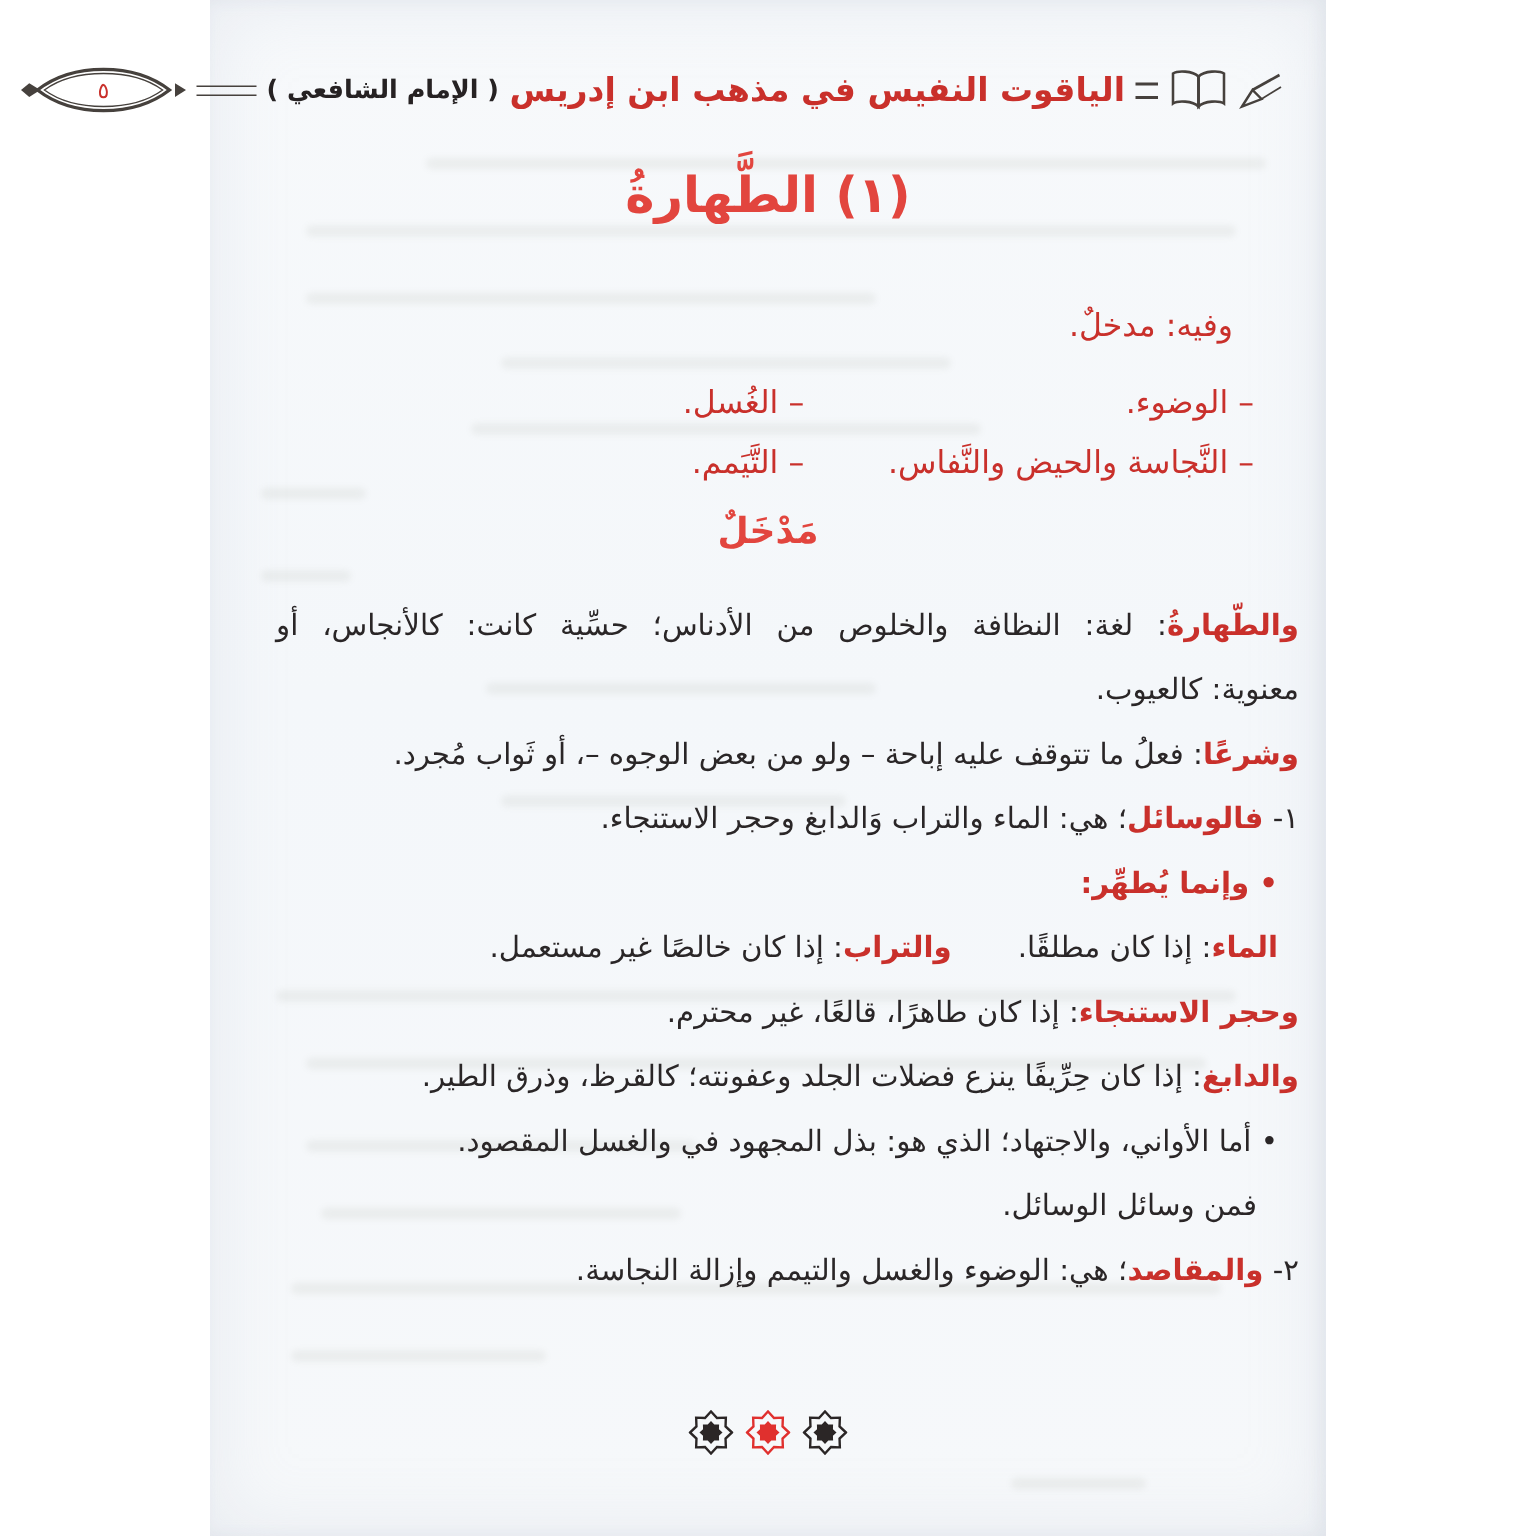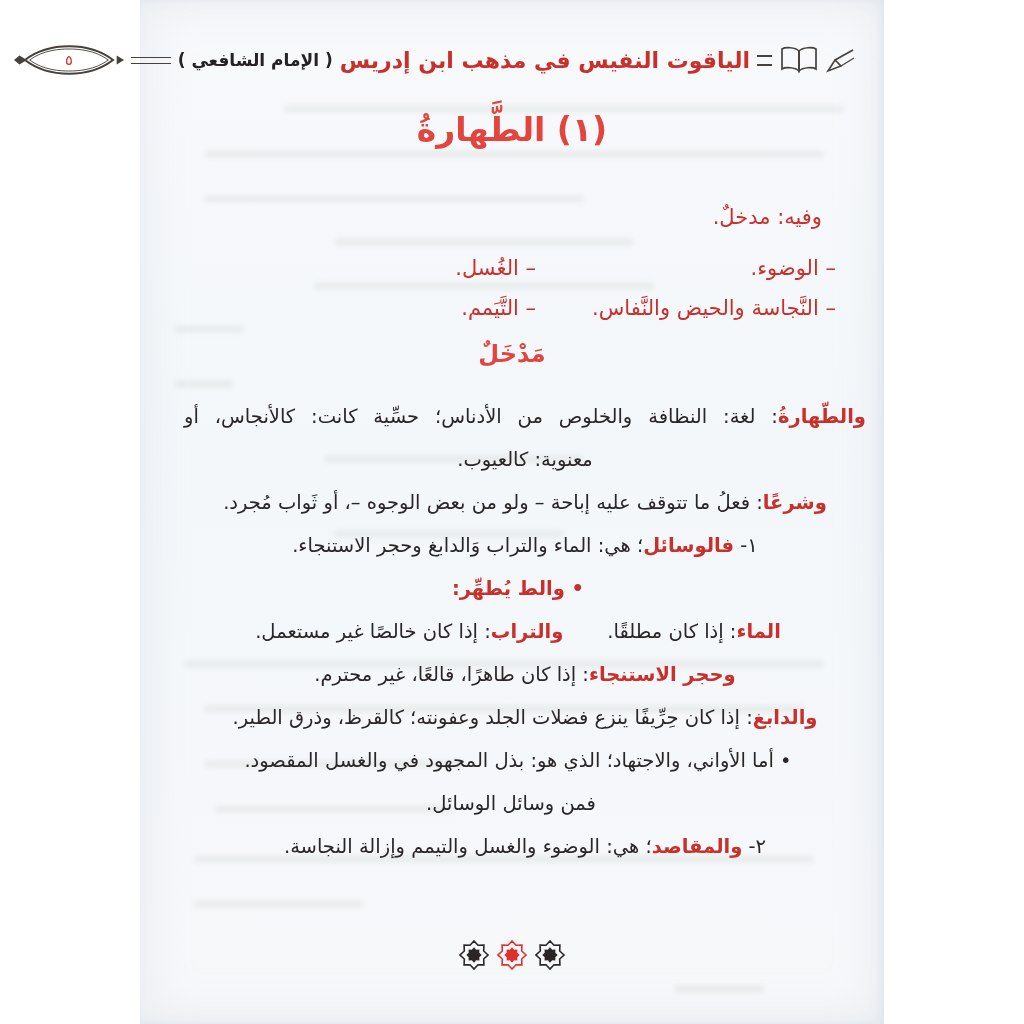--- a/index.html
+++ b/index.html
@@ -21,21 +21,21 @@
                  color:var(--titlered);font-size:33px;font-weight:bold;}
   .intro{position:absolute;top:205px;right:62px;left:44px;color:var(--red);font-size:21px;}
   .toc{position:absolute;top:248px;right:48px;left:44px;}
   .toc-row{display:flex;direction:rtl;height:40px;align-items:center;color:var(--red);font-size:21px;}
   .toc-cell-r{flex:0 0 46%;white-space:nowrap;}
   .toc-cell-l{flex:1 1 auto;white-space:nowrap;}
   .section-heading{position:absolute;top:340px;left:0;right:0;text-align:center;
                    color:var(--titlered);font-size:24px;font-weight:bold;}
   
   .body{position:absolute;top:402px;right:18px;left:44px;font-size:19.5px;color:#2a2627;}
-  .line{line-height:29px;margin-bottom:14px;white-space:nowrap;overflow:hidden;text-align:center;}
+  .line{line-height:29px;margin-bottom:14px;white-space:nowrap;overflow:hidden;text-align:right;}
   .line.justify{white-space:normal;text-align:justify;text-align-last:justify;overflow:visible;}
   .seg-red{color:var(--red);}
   .seg-bold{font-weight:bold;}
   .gap{display:inline-block;width:44px;}
   
   .footer-orn{position:absolute;top:940px;left:0;right:0;display:flex;justify-content:center;gap:8px;}
   .star-black{color:#2b2626;}
   .star-red{color:#e0302e;}
   .icon{flex:0 0 auto;}
   :root{--red:#c9302b;--titlered:#e2453e;}
@@ -101,21 +101,21 @@
           <span class="toc-cell-l">– التَّيَمم.</span>
         </div>
       </div>
     <div class="section-heading">مَدْخَلٌ</div>
 
     <div class="body" id="body">
         <div class="line justify"><span class="seg-red seg-bold">والطّهارةُ</span><span class="">: لغة: النظافة والخلوص من الأدناس؛ حسِّية كانت: كالأنجاس، أو</span></div>
         <div class="line"><span class="">معنوية: كالعيوب.</span></div>
         <div class="line"><span class="seg-red seg-bold">وشرعًا</span><span class="">: فعلُ ما تتوقف عليه إباحة – ولو من بعض الوجوه –، أو ثَواب مُجرد.</span></div>
         <div class="line"><span class="">١- </span><span class="seg-red seg-bold">فالوسائل</span><span class="">؛ هي: الماء والتراب وَالدابغ وحجر الاستنجاء.</span></div>
-        <div class="line" style="padding-right: 14px;"><span class="seg-red seg-bold">• والط يُطهِّر:</span></div>
+        <div class="line" style="padding-right: 14px;"><span class="seg-red seg-bold">• وإنما يُطهِّر:</span></div>
         <div class="line" style="padding-right: 14px;"><span class="seg-red seg-bold">الماء</span><span class="">: إذا كان مطلقًا.</span><span class="gap"></span><span class="seg-red seg-bold">والتراب</span><span class="">: إذا كان خالصًا غير مستعمل.</span></div>
         <div class="line"><span class="seg-red seg-bold">وحجر الاستنجاء</span><span class="">: إذا كان طاهرًا، قالعًا، غير محترم.</span></div>
         <div class="line"><span class="seg-red seg-bold">والدابغ</span><span class="">: إذا كان حِرِّيفًا ينزع فضلات الجلد وعفونته؛ كالقرظ، وذرق الطير.</span></div>
         <div class="line" style="padding-right: 14px;"><span class="">• أما الأواني، والاجتهاد؛ الذي هو: بذل المجهود في والغسل المقصود.</span></div>
         <div class="line" style="padding-right: 28px;"><span class="">فمن وسائل الوسائل.</span></div>
         <div class="line"><span class="">٢- </span><span class="seg-red seg-bold">والمقاصد</span><span class="">؛ هي: الوضوء والغسل والتيمم وإزالة النجاسة.</span></div>
       </div>
 
     <div class="footer-orn">
       <svg class="star-black" width="30" height="30" viewBox="0 0 30 30">

